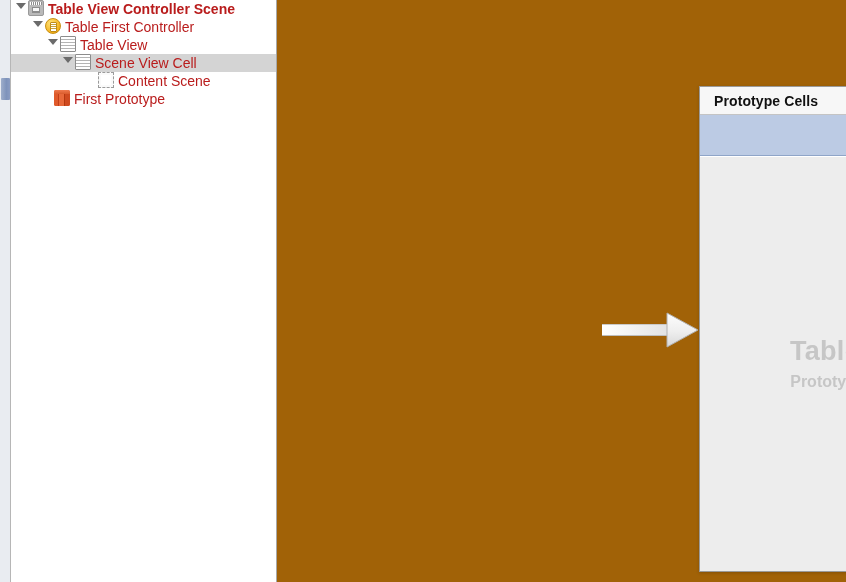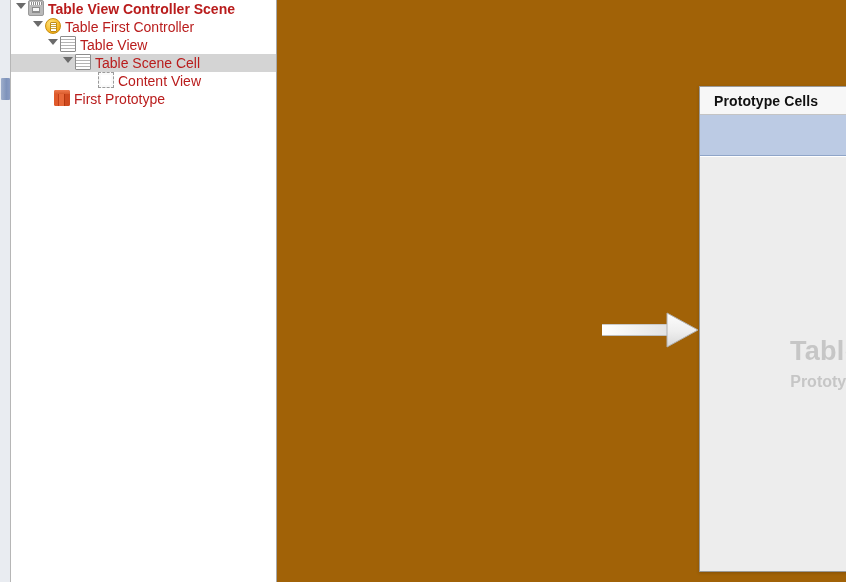--- a/index.html
+++ b/index.html
@@ -372,27 +372,27 @@
           <span class="ic-table-inner"></span>
         </span>
         <span class="row-label">Table View</span>
       </div>
 
       <div class="row selected" style="padding-left:51px">
         <span class="twisty open"></span>
         <span class="icon-box ic-table">
           <span class="ic-table-inner"></span>
         </span>
-        <span class="row-label">Table Scene Cell</span>
+        <span class="row-label">Scene View Cell</span>
       </div>
 
       <div class="row" style="padding-left:74px">
         <span class="twisty none"></span>
         <span class="icon-box ic-content"></span>
-        <span class="row-label">Content View</span>
+        <span class="row-label">Content Scene</span>
       </div>
 
       <div class="row" style="padding-left:30px">
         <span class="twisty none"></span>
         <span class="icon-box ic-fr"></span>
         <span class="row-label">First Prototype</span>
       </div>
 
 
     </div>

